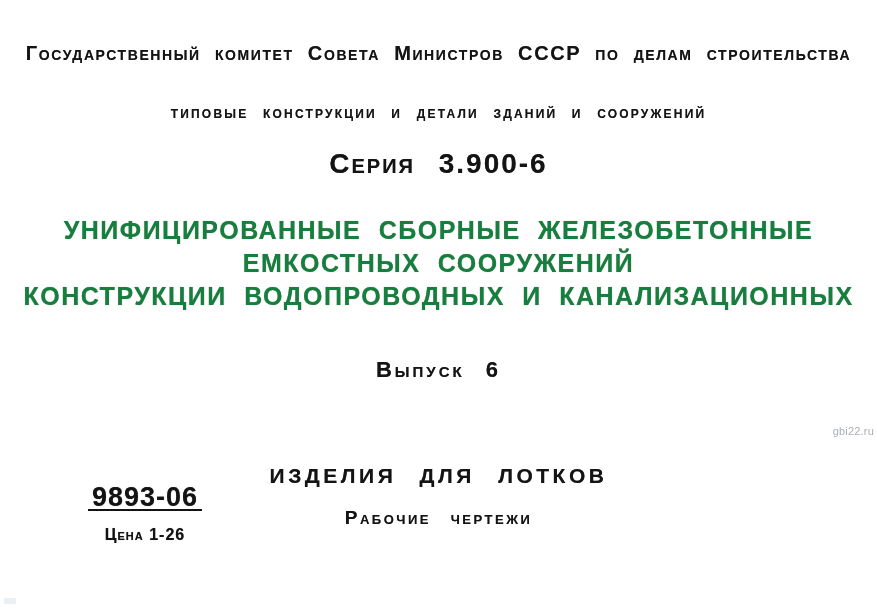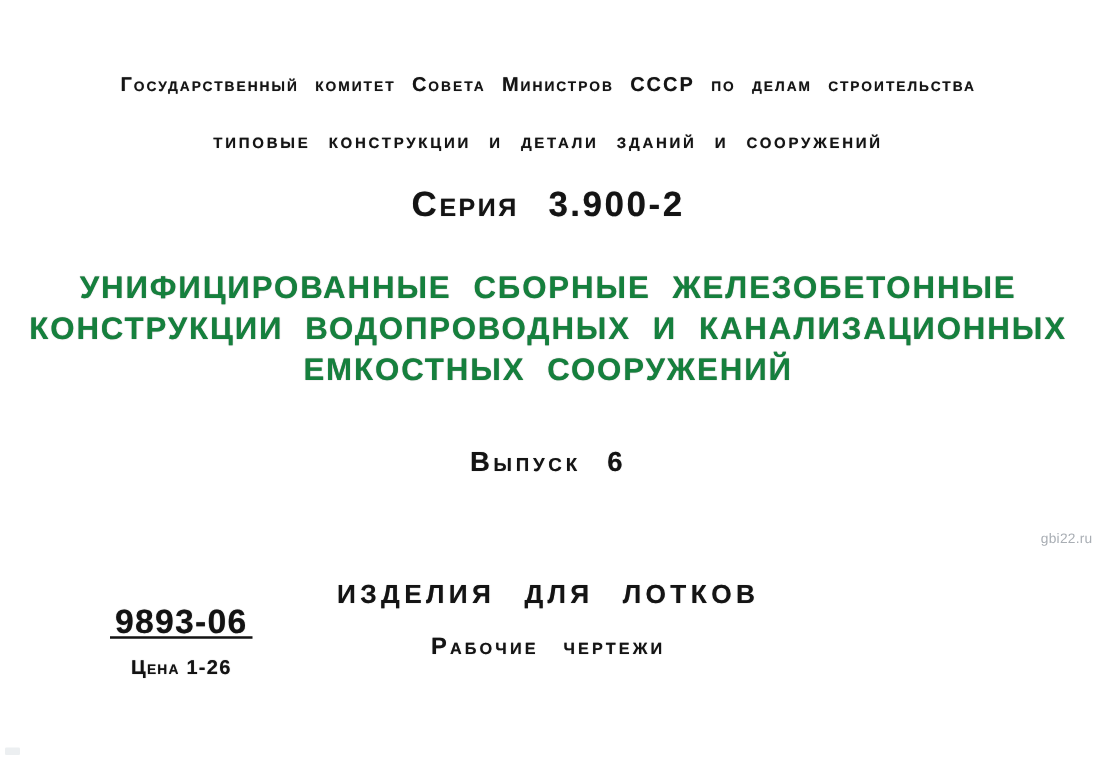--- a/index.html
+++ b/index.html
@@ -16,22 +16,22 @@
   .line {
     position: absolute;
     left: 0;
     width: 100%;
     text-align: center;
     white-space: nowrap;
     color: #141414;
     text-shadow: 0 0 0.6px rgba(0,0,0,0.55);
   }
   .header-line1 {
-    top: 60px;
-    font-size: 16px;
+    top: 42px;
+    font-size: 20px;
     font-weight: 700;
     font-variant-caps: small-caps;
     letter-spacing: 1.6px;
     word-spacing: 7px;
     text-align: center;
   }
   .header-line2 {
     top: 107px;
     font-size: 12px;
     font-weight: 600;
@@ -130,26 +130,26 @@
 </style>
 </head>
 <body>
 
 <div class="page">
 
   <div class="line header-line1">Государственный комитет Совета Министров СССР по делам строительства</div>
 
   <div class="line header-line2">ТИПОВЫЕ КОНСТРУКЦИИ И ДЕТАЛИ ЗДАНИЙ И СООРУЖЕНИЙ</div>
 
-  <div class="line series-line">Серия 3.900-2</div>
+  <div class="line series-line">Серия 3.900-6</div>
 
   <div class="main-title">
     <div class="t-line">УНИФИЦИРОВАННЫЕ СБОРНЫЕ ЖЕЛЕЗОБЕТОННЫЕ</div>
+    <div class="t-line">ЕМКОСТНЫХ СООРУЖЕНИЙ</div>
     <div class="t-line">КОНСТРУКЦИИ ВОДОПРОВОДНЫХ И КАНАЛИЗАЦИОННЫХ</div>
-    <div class="t-line">ЕМКОСТНЫХ СООРУЖЕНИЙ</div>
   </div>
 
   <div class="line issue-line">Выпуск 6</div>
 
   <div class="line subtitle-line">ИЗДЕЛИЯ ДЛЯ ЛОТКОВ</div>
 
   <div class="line doctype-line">Рабочие чертежи</div>
 
   <div class="stamp">
     <div class="stamp-number">9893-06</div>

